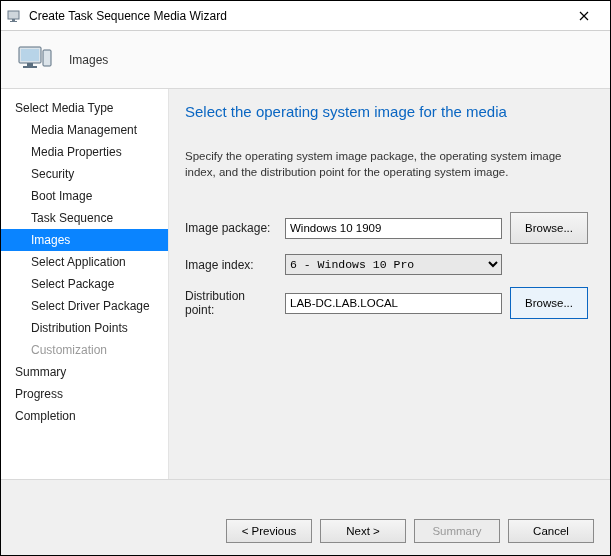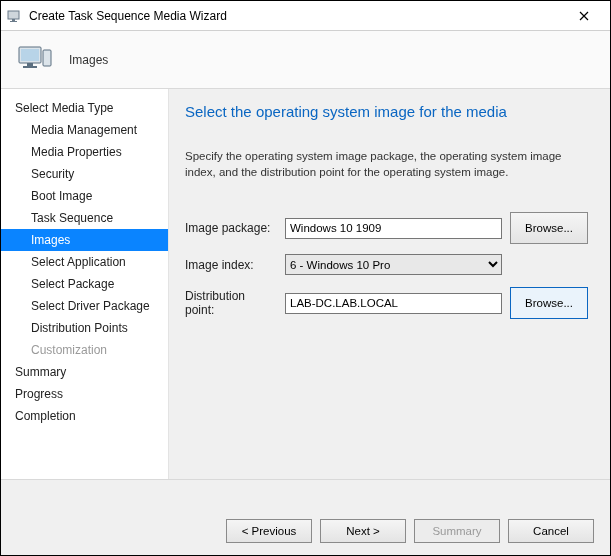--- a/index.html
+++ b/index.html
@@ -119,21 +119,21 @@
     background: #fff;
     font-family: inherit;
   }
   .form-row input[readonly] { background: #fff; }
   .form-row select {
     width: 100%;
     height: 21px;
     font-size: 11.5px;
     border: 1px solid #767676;
     background: #e8e8e8;
-    font-family: Liberation Sans, sans-serif;
+    font-family: Liberation Mono, monospace;
   }
   .btn {
     height: 32px;
     min-width: 78px;
     font-size: 11.5px;
     border: 1px solid #8a8a8a;
     background: linear-gradient(#f5f5f5,#e4e4e4);
     cursor: default;
     font-family: inherit;
     padding: 0 8px;

